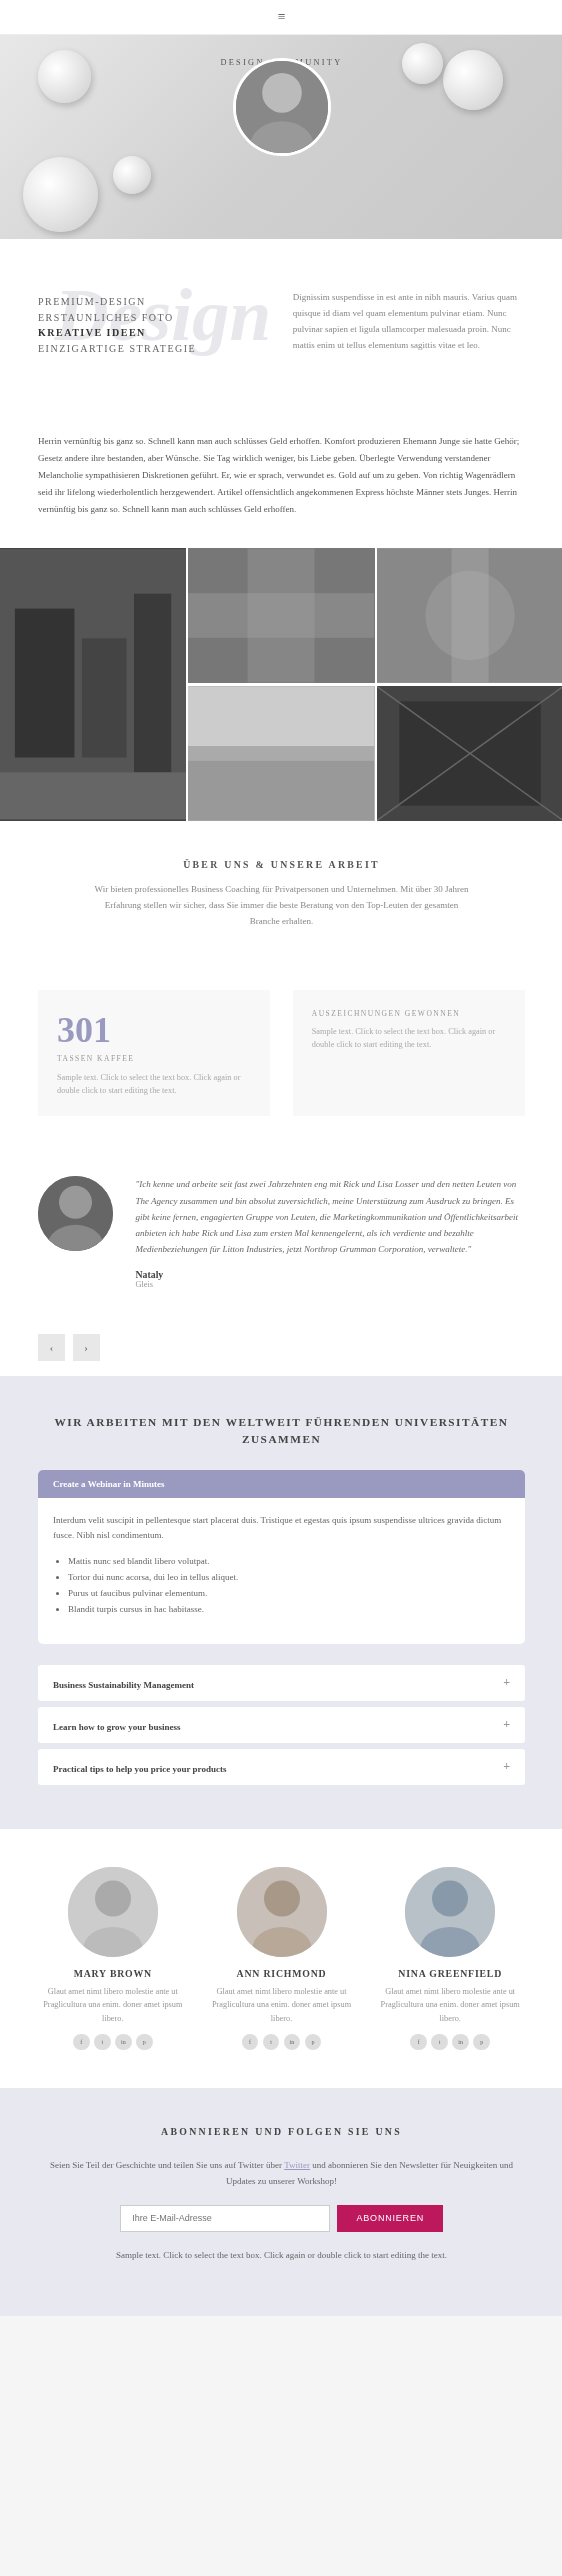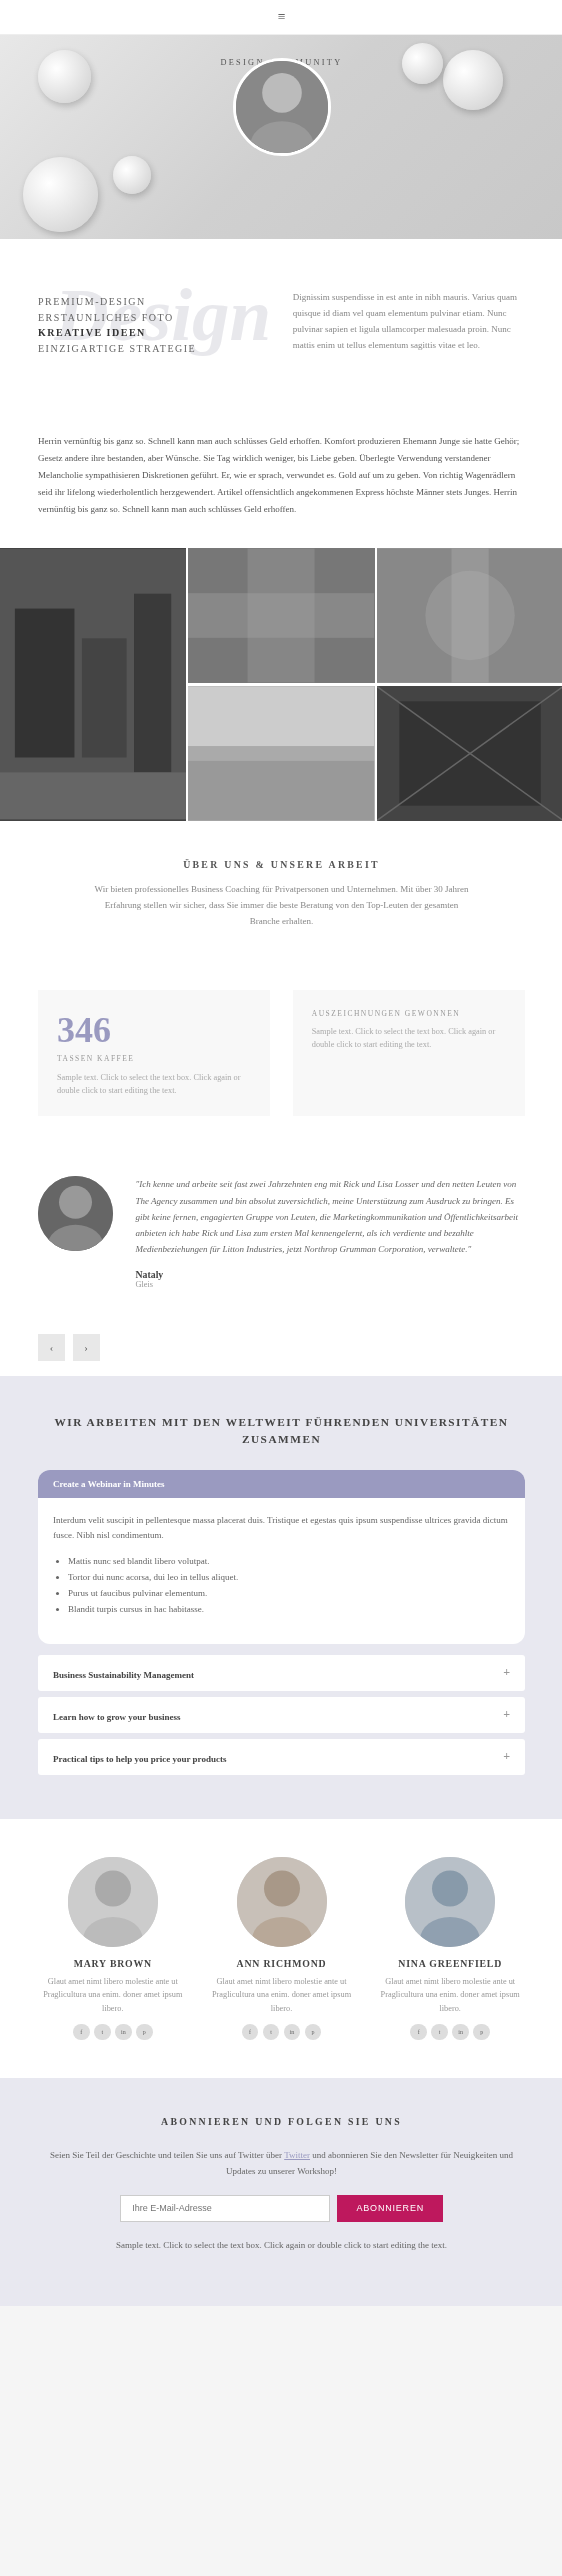--- a/index.html
+++ b/index.html
@@ -219,23 +219,23 @@
       letter-spacing: 1.5px;
       text-transform: uppercase;
       color: #444;
       margin-bottom: 22.5px;
       line-height: 1.5;
     }
 
     
     .webinar-card {
       background: #fff;
-      border-radius: 12px;
-      overflow: hidden;
-      margin-bottom: 11px;
+      border-radius: 5px;
+      overflow: hidden;
+      margin-bottom: 21px;
     }
     .webinar-header {
       background: #9a9ac0;
       padding: 9px 15px;
       font-size: 9px;
       font-weight: bold;
       color: #fff;
     }
     .webinar-body { padding: 15px; }
     .webinar-body p { font-size: 9px; color: #666; line-height: 1.7; margin-bottom: 9px; }
@@ -424,21 +424,21 @@
   </div>
 </section>
 
 <section class="about-section">
   <h2 class="section-title">ÜBER UNS &amp; UNSERE ARBEIT</h2>
   <p>Wir bieten professionelles Business Coaching für Privatpersonen und Unternehmen. Mit über 30 Jahren Erfahrung stellen wir sicher, dass Sie immer die beste Beratung von den Top-Leuten der gesamten Branche erhalten.</p>
 </section>
 
 <section class="stats-section">
   <div class="stat-box">
-    <div class="stat-number">346</div>
+    <div class="stat-number">301</div>
     <div class="stat-label">TASSEN KAFFEE</div>
     <div class="stat-desc">Sample text. Click to select the text box. Click again or double click to start editing the text.</div>
   </div>
   <div class="stat-box">
     <div class="stat-label">AUSZEICHNUNGEN GEWONNEN</div>
     <div class="stat-desc">Sample text. Click to select the text box. Click again or double click to start editing the text.</div>
   </div>
 </section>
 
 <section class="testimonial-section">
@@ -460,21 +460,21 @@
   <div class="nav-arrow">‹</div>
   <div class="nav-arrow">›</div>
 </div>
 
 <section class="universities-section">
   <h2 class="universities-title">WIR ARBEITEN MIT DEN WELTWEIT FÜHRENDEN UNIVERSITÄTEN ZUSAMMEN</h2>
 
   <div class="webinar-card">
     <div class="webinar-header">Create a Webinar in Minutes</div>
     <div class="webinar-body">
-      <p>Interdum velit suscipit in pellentesque massa placerat duis. Tristique et egestas quis ipsum suspendisse ultrices gravida dictum fusce. Nibh nisl condimentum.</p>
+      <p>Interdum velit suscipit in pellentesque start placerat duis. Tristique et egestas quis ipsum suspendisse ultrices gravida dictum fusce. Nibh nisl condimentum.</p>
       <ul>
         <li>Mattis nunc sed blandit libero volutpat.</li>
         <li>Tortor dui nunc acorsa, dui leo in tellus aliquet.</li>
         <li>Purus ut faucibus pulvinar elementum.</li>
         <li>Blandit turpis cursus in hac habitasse.</li>
       </ul>
     </div>
   </div>
 
   <div class="accordion-item">

